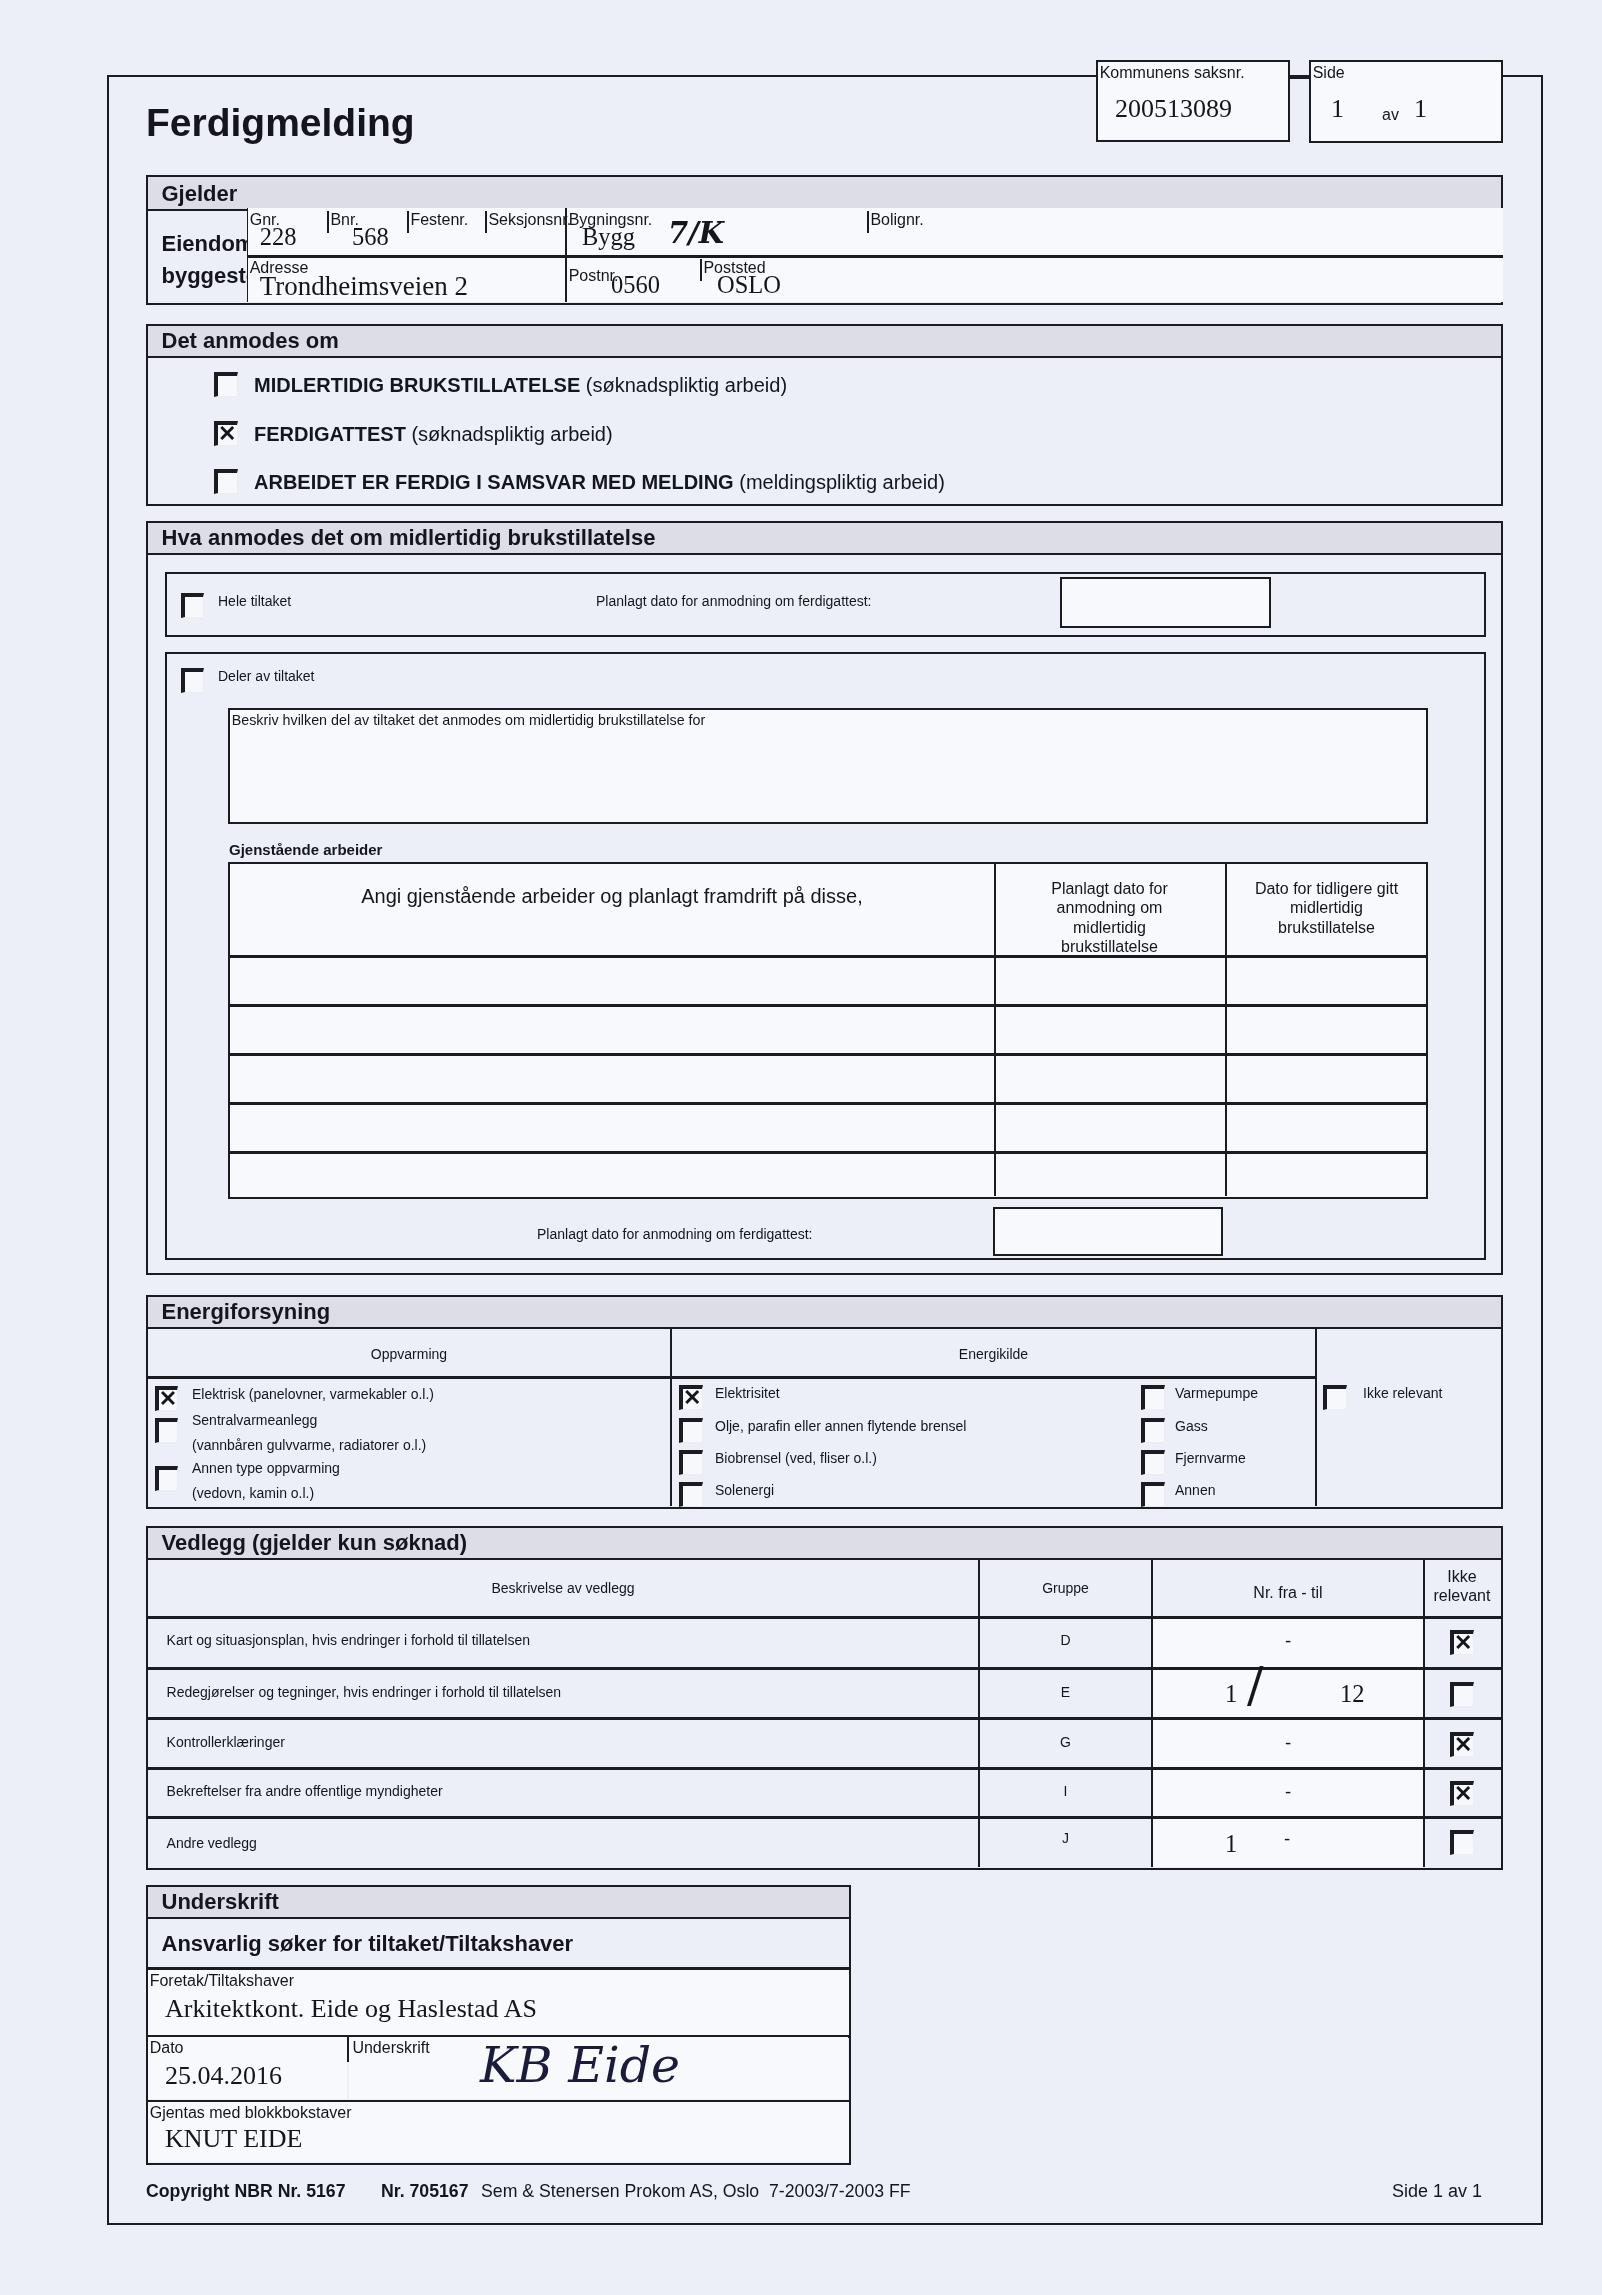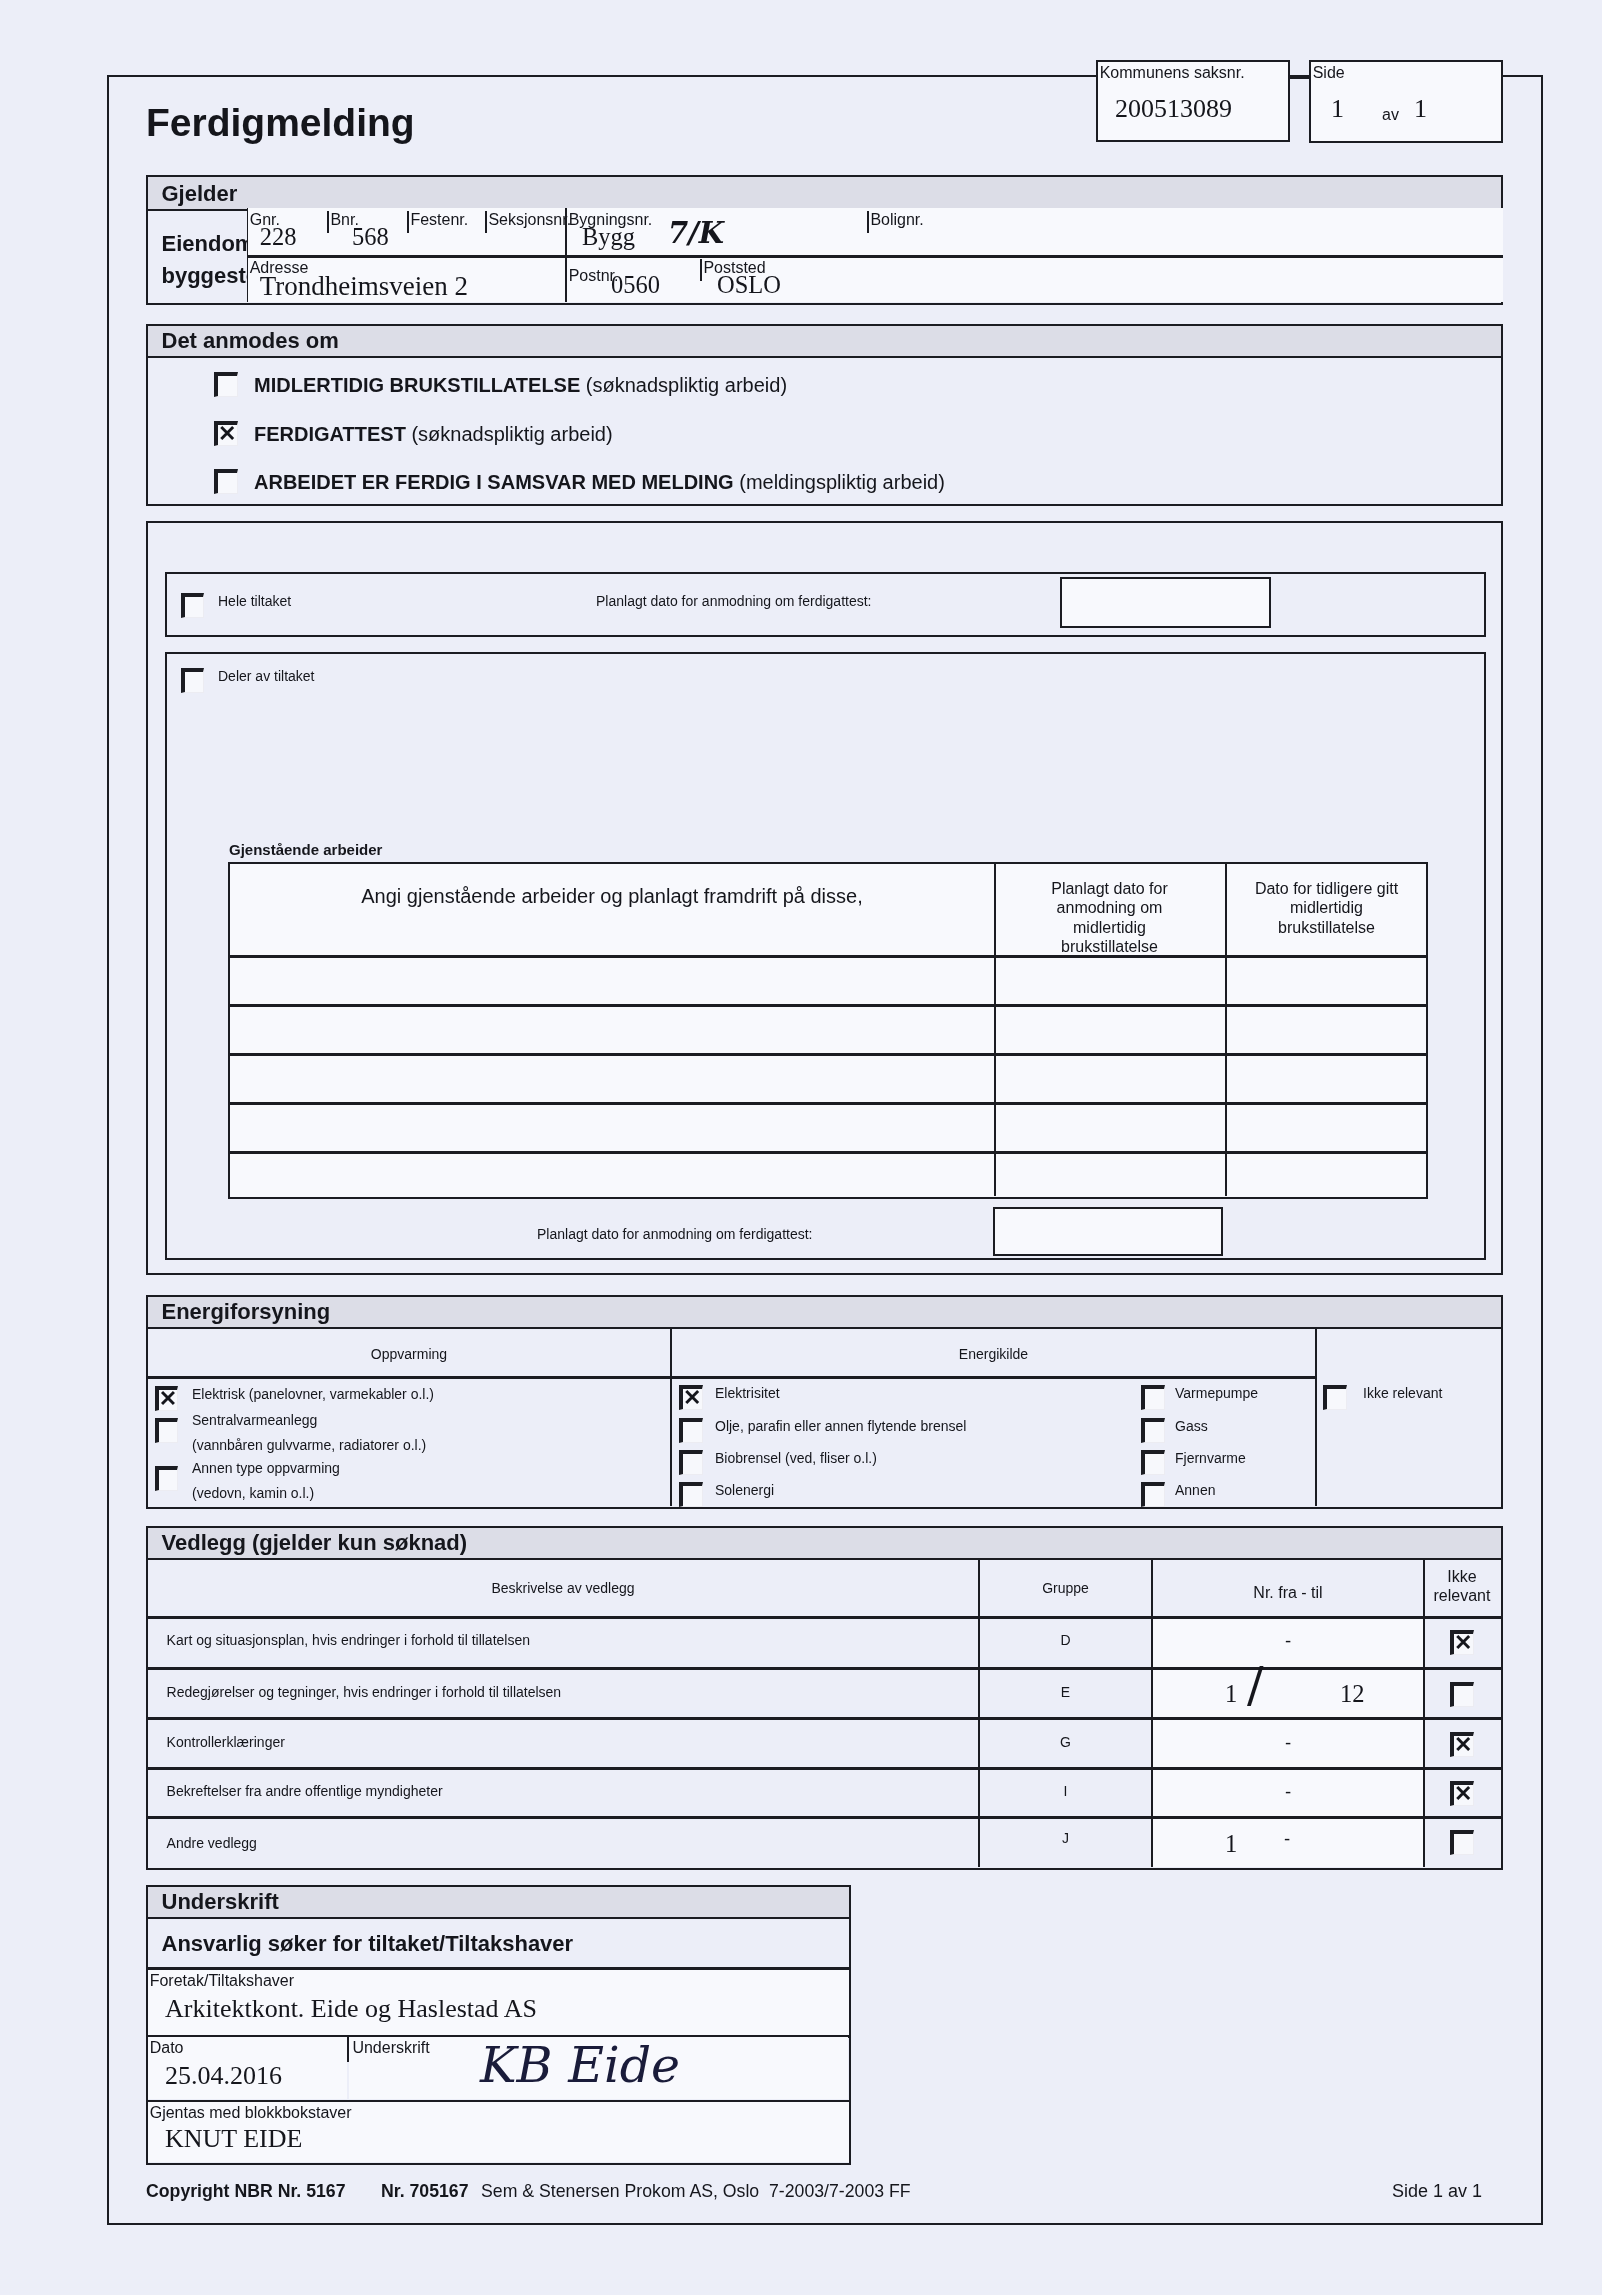--- a/index.html
+++ b/index.html
@@ -116,31 +116,37 @@
   <div class="abs" style="left:66px;top:143px;">
     <div class="cb" style="left:0;top:0;"></div>
     <div class="txt" style="left:40px;top:1.7px;font-size:20px;">
       <b>ARBEIDET ER FERDIG I SAMSVAR MED MELDING</b>
       <span>(meldingspliktig arbeid)</span>
     </div>
   </div>
 </div>
 
 <div class="box" style="left:146px;top:521px;width:1357px;height:754px;">
+  <div class="band" style="left:0;top:0;width:100%;height:32px;">
+    <span style="left:13.5px;">Hva anmodes det om midlertidig brukstillatelse</span>
+  </div>
 
   <div class="box" style="left:17px;top:49px;width:1321px;height:65px;">
     <div class="cb" style="left:13.5px;top:18.6px;"></div>
     <div class="txt" style="left:51px;top:18.6px;">Hele tiltaket</div>
     <div class="txt" style="left:429px;top:18.6px;">Planlagt dato for anmodning om ferdigattest:</div>
     <div class="box white" style="left:893px;top:3.4px;width:211px;height:51px;"></div>
   </div>
 
   <div class="box" style="left:17px;top:129px;width:1321px;height:608px;">
     <div class="cb" style="left:13.5px;top:13.5px;"></div>
     <div class="txt" style="left:51px;top:13.5px;">Deler av tiltaket</div>
+    <div class="box white" style="left:61px;top:54px;width:1200px;height:116px;">
+      <div class="lbl" style="left:1.7px;top:1.7px;font-size:14.3px;">Beskriv hvilken del av tiltaket det anmodes om midlertidig brukstillatelse for</div>
+    </div>
     <div class="lbl" style="left:62px;top:187px;font-weight:bold;font-size:15px;">Gjenstående arbeider</div>
 
     <div class="box white" style="left:61px;top:208px;width:1200px;height:337px;">
       <div class="abs center" style="left:0;top:20px;width:764px;font-size:20px;line-height:25px;">
         <div>Angi gjenstående arbeider og planlagt framdrift på disse,</div>
       </div>
       <div class="abs center" style="left:765px;top:15px;width:229px;font-size:16px;line-height:19.4px;padding:0 34px;box-sizing:border-box;">Planlagt dato for anmodning om midlertidig brukstillatelse</div>
       <div class="abs center" style="left:996px;top:15px;width:201px;font-size:16px;line-height:19.4px;padding:0 18.6px;box-sizing:border-box;">Dato for tidligere gitt midlertidig brukstillatelse</div>
       <div class="vline" style="left:764px;top:0;height:332px;"></div>
       <div class="vline" style="left:995px;top:0;height:332px;"></div>

